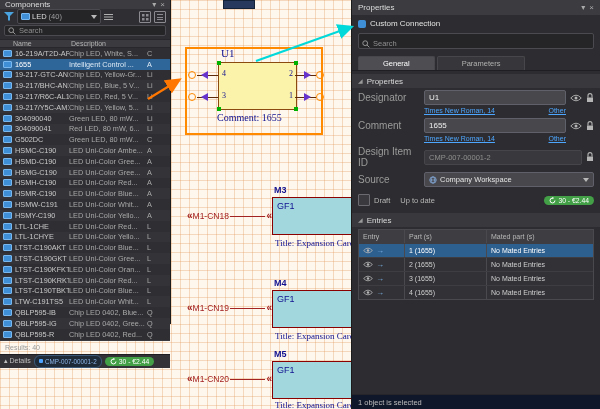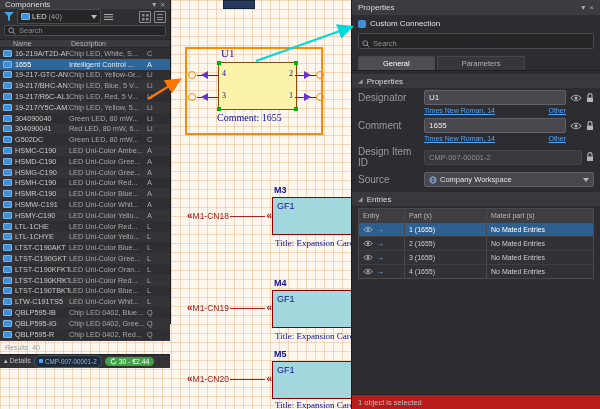--- a/index.html
+++ b/index.html
@@ -112,21 +112,21 @@
   .uptodate{margin-left:6px;}
   .draftrow .badge-green{margin-left:auto;}
   .etable{margin:2px 6px 0;border:1px solid #4a4a4e;}
   .ehead{display:flex;background:#3d3d42;height:13px;align-items:center;font-size:7px;color:#b8b8b8;}
   .ce{width:46px;padding-left:4px;border-right:1px solid #4a4a4e;display:flex;align-items:center;gap:3px;height:100%;box-sizing:border-box;}
   .cp{width:82px;padding-left:4px;border-right:1px solid #4a4a4e;display:flex;align-items:center;height:100%;box-sizing:border-box;}
   .cm{flex:1;padding-left:4px;display:flex;align-items:center;height:100%;box-sizing:border-box;}
   .erow{display:flex;height:13px;align-items:center;font-size:7px;color:#cfcfcf;border-top:1px solid #3e3e42;background:#313136;}
   .erow.sel{background:#2d5f8f;color:#fff;}
   .earrow{color:#7fb3e8;font-size:8px;line-height:8px;}
-  .pp-status{margin-top:auto;height:14px;background:#b91c1c;border-top:1px solid #26262a;display:flex;align-items:center;padding:0 6px;font-size:7.5px;color:#bdbdbd;}
+  .pp-status{margin-top:auto;height:14px;background:#0f172a;border-top:1px solid #26262a;display:flex;align-items:center;padding:0 6px;font-size:7.5px;color:#bdbdbd;}
   
   .overlay{position:absolute;inset:0;z-index:10;pointer-events:none;}
 </style>
 </head>
 <body>
 
 <div class="sch">
   <div class="topfrag"></div>
 
   <div class="sel-rect"></div>
@@ -523,20 +523,32 @@
       <svg width="8" height="8" viewBox="0 0 10 10">
           <circle cx="5" cy="5" r="4" fill="none" stroke="#8ab4e8" stroke-width="1"></circle>
           <ellipse cx="5" cy="5" rx="2" ry="4" fill="none" stroke="#8ab4e8" stroke-width="0.8"></ellipse>
           <line x1="1" y1="5" x2="9" y2="5" stroke="#8ab4e8" stroke-width="0.8"></line>
         </svg>
       <span>Company Workspace</span>
       <span class="caret"></span>
     </span>
   </div>
 
+  <div class="draftrow">
+    <span class="checkbox"></span>
+    <span>Draft</span>
+    <span class="uptodate">Up to date</span>
+    <span class="badge-green">
+      <svg width="7" height="7" viewBox="0 0 10 10">
+          <path d="M8.5 5 A3.5 3.5 0 1 1 5 1.5" fill="none" stroke="#fff" stroke-width="1.4"></path>
+          <path d="M4.6 0 L7.4 1.5 L4.6 3.2 Z" fill="#fff"></path>
+        </svg>
+      <span>30 - €2.44</span>
+    </span>
+  </div>
 
   <div class="pp-sect">
     <span class="tri">◢</span>
     <span>Entries</span>
   </div>
 
   <div class="etable">
     <div class="ehead">
       <span class="ce">Entry</span>
       <span class="cp">Part (s)</span>

